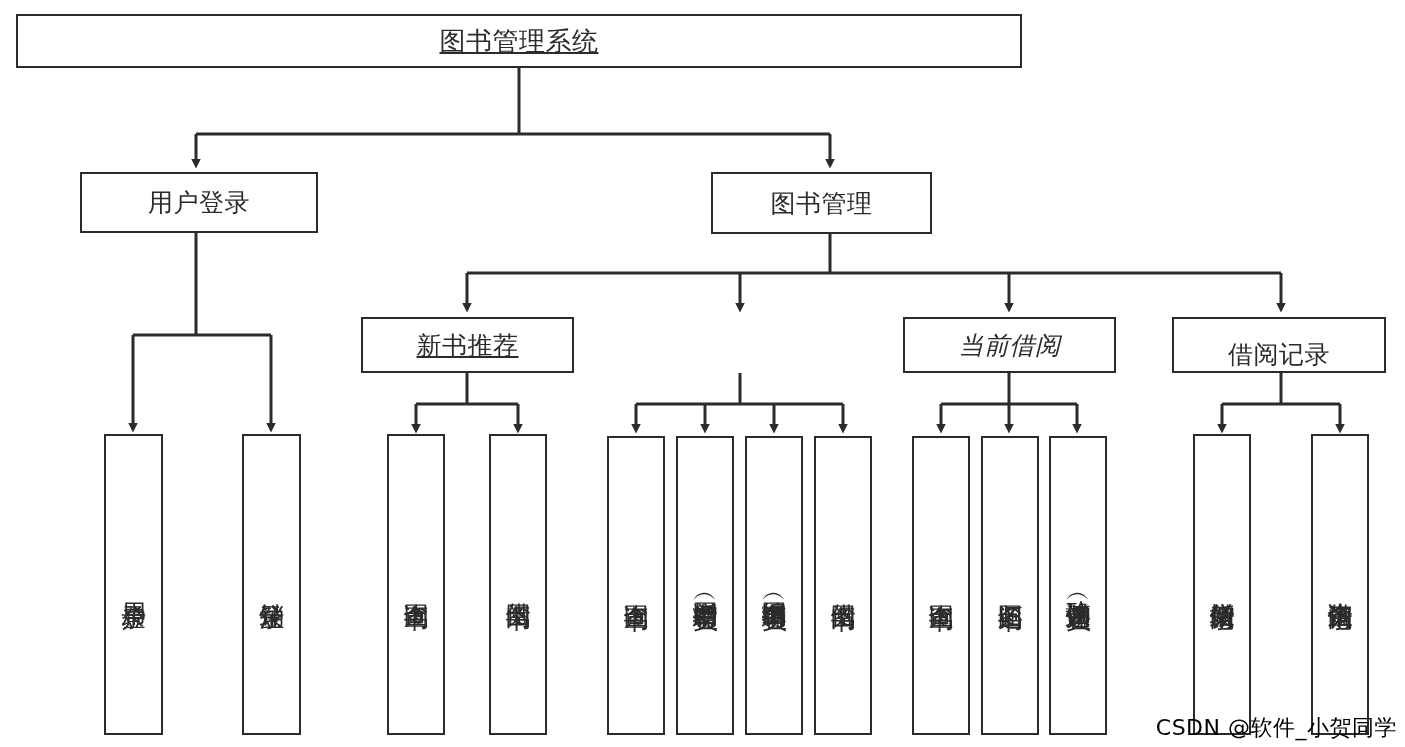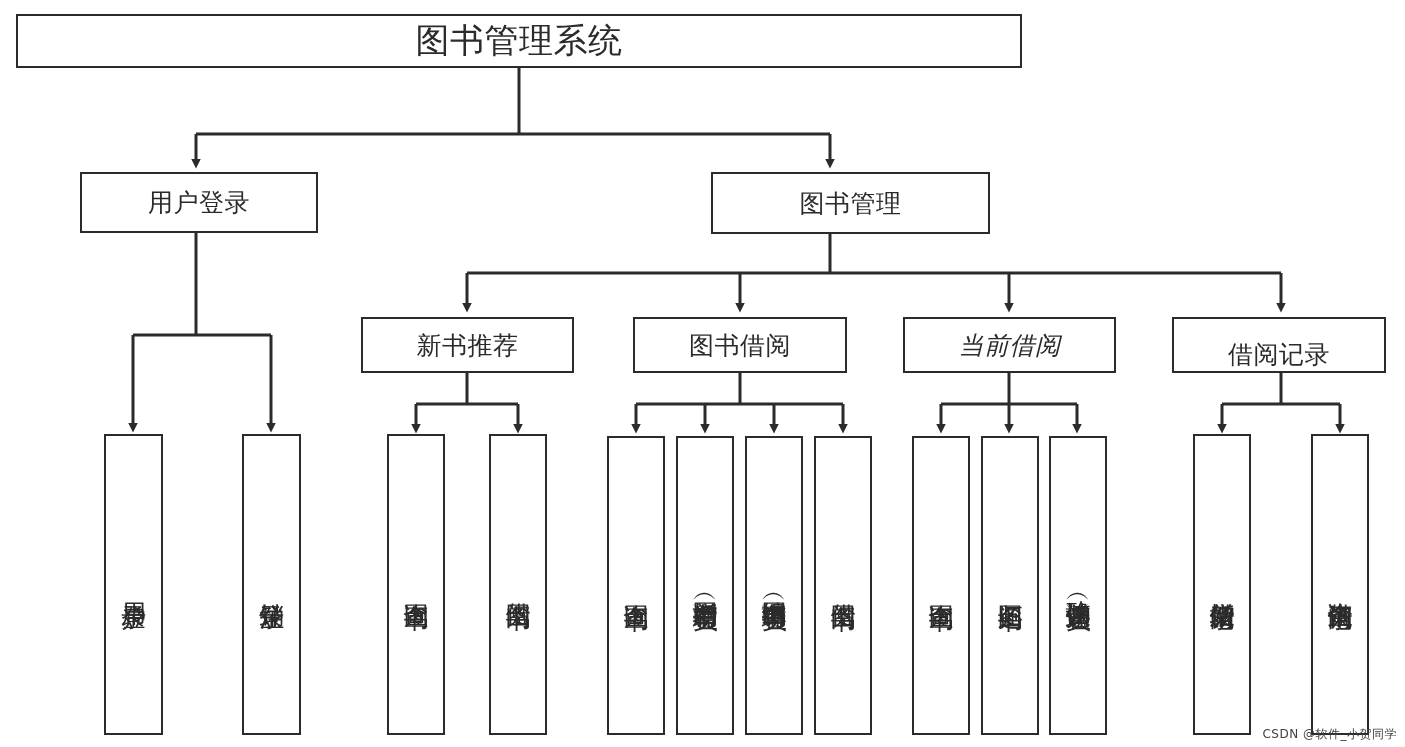--- a/index.html
+++ b/index.html
@@ -33,43 +33,44 @@
     display: flex;
     align-items: center;
     justify-content: center;
     color: #2b2b2b;
   }
   .node.horiz {
     font-size: 25px;
     letter-spacing: 0.5px;
   }
   .node.root {
-    font-size: 34px;
+    font-size: 26px;
+    text-decoration: underline;
   }
   .node.vert {
     writing-mode: vertical-rl;
     text-orientation: upright;
     font-size: 25px;
     line-height: 1.18;
     letter-spacing: 1px;
     padding: 4px 0;
     text-align: center;
     white-space: nowrap;
   }
   .node.vert .vtext {
     writing-mode: vertical-rl;
     text-orientation: upright;
     display: block;
   }
   .watermark {
     position: absolute;
     right: 8px;
     bottom: 4px;
-    font-size: 12px;
-    color: #404040;
+    font-size: 22px;
+    color: #000000;
     letter-spacing: 0.5px;
     white-space: nowrap;
   }
 </style>
 </head>
 <body>
 
 <div id="canvas">
 
   <svg id="wires" viewBox="0 0 1405 747">
@@ -122,29 +123,26 @@
     </g>
   </svg>
 
   <div class="node horiz root" style="left:16px; top:14px; width:1006px; height:54px;">
     <span>图书管理系统</span>
   </div>
 
   <div class="node horiz" style="left:80px; top:172px; width:238px; height:61px;">
     <span>用户登录</span>
   </div>
-  <div class="node horiz" style="left:711px; top:172px; width:279px; height:62px;">
+  <div class="node horiz" style="left:711px; top:172px; width:221px; height:62px;">
     <span>图书管理</span>
   </div>
 
-  <div class="node horiz" style="left:361px; top:317px; width:213px; height:56px;">
+  <div class="node horiz" style="left:361px; top:317px; width:213px; height:56px;text-decoration:underline;">
     <span>新书推荐</span>
-  </div>
-  <div class="node horiz" style="left:633px; top:317px; width:214px; height:56px;">
-    <span>图书借阅</span>
   </div>
   <div class="node horiz" style="left:903px; top:317px; width:213px; height:56px;font-style:italic;">
     <span>当前借阅</span>
   </div>
   <div class="node horiz" style="left:1172px; top:317px; width:214px; height:56px;align-items:flex-end;">
     <span>借阅记录</span>
   </div>
 
   <div class="node vert" style="left:104px; top:434px; width:59px; height:301px;">
     <span class="vtext">用户登录</span>

